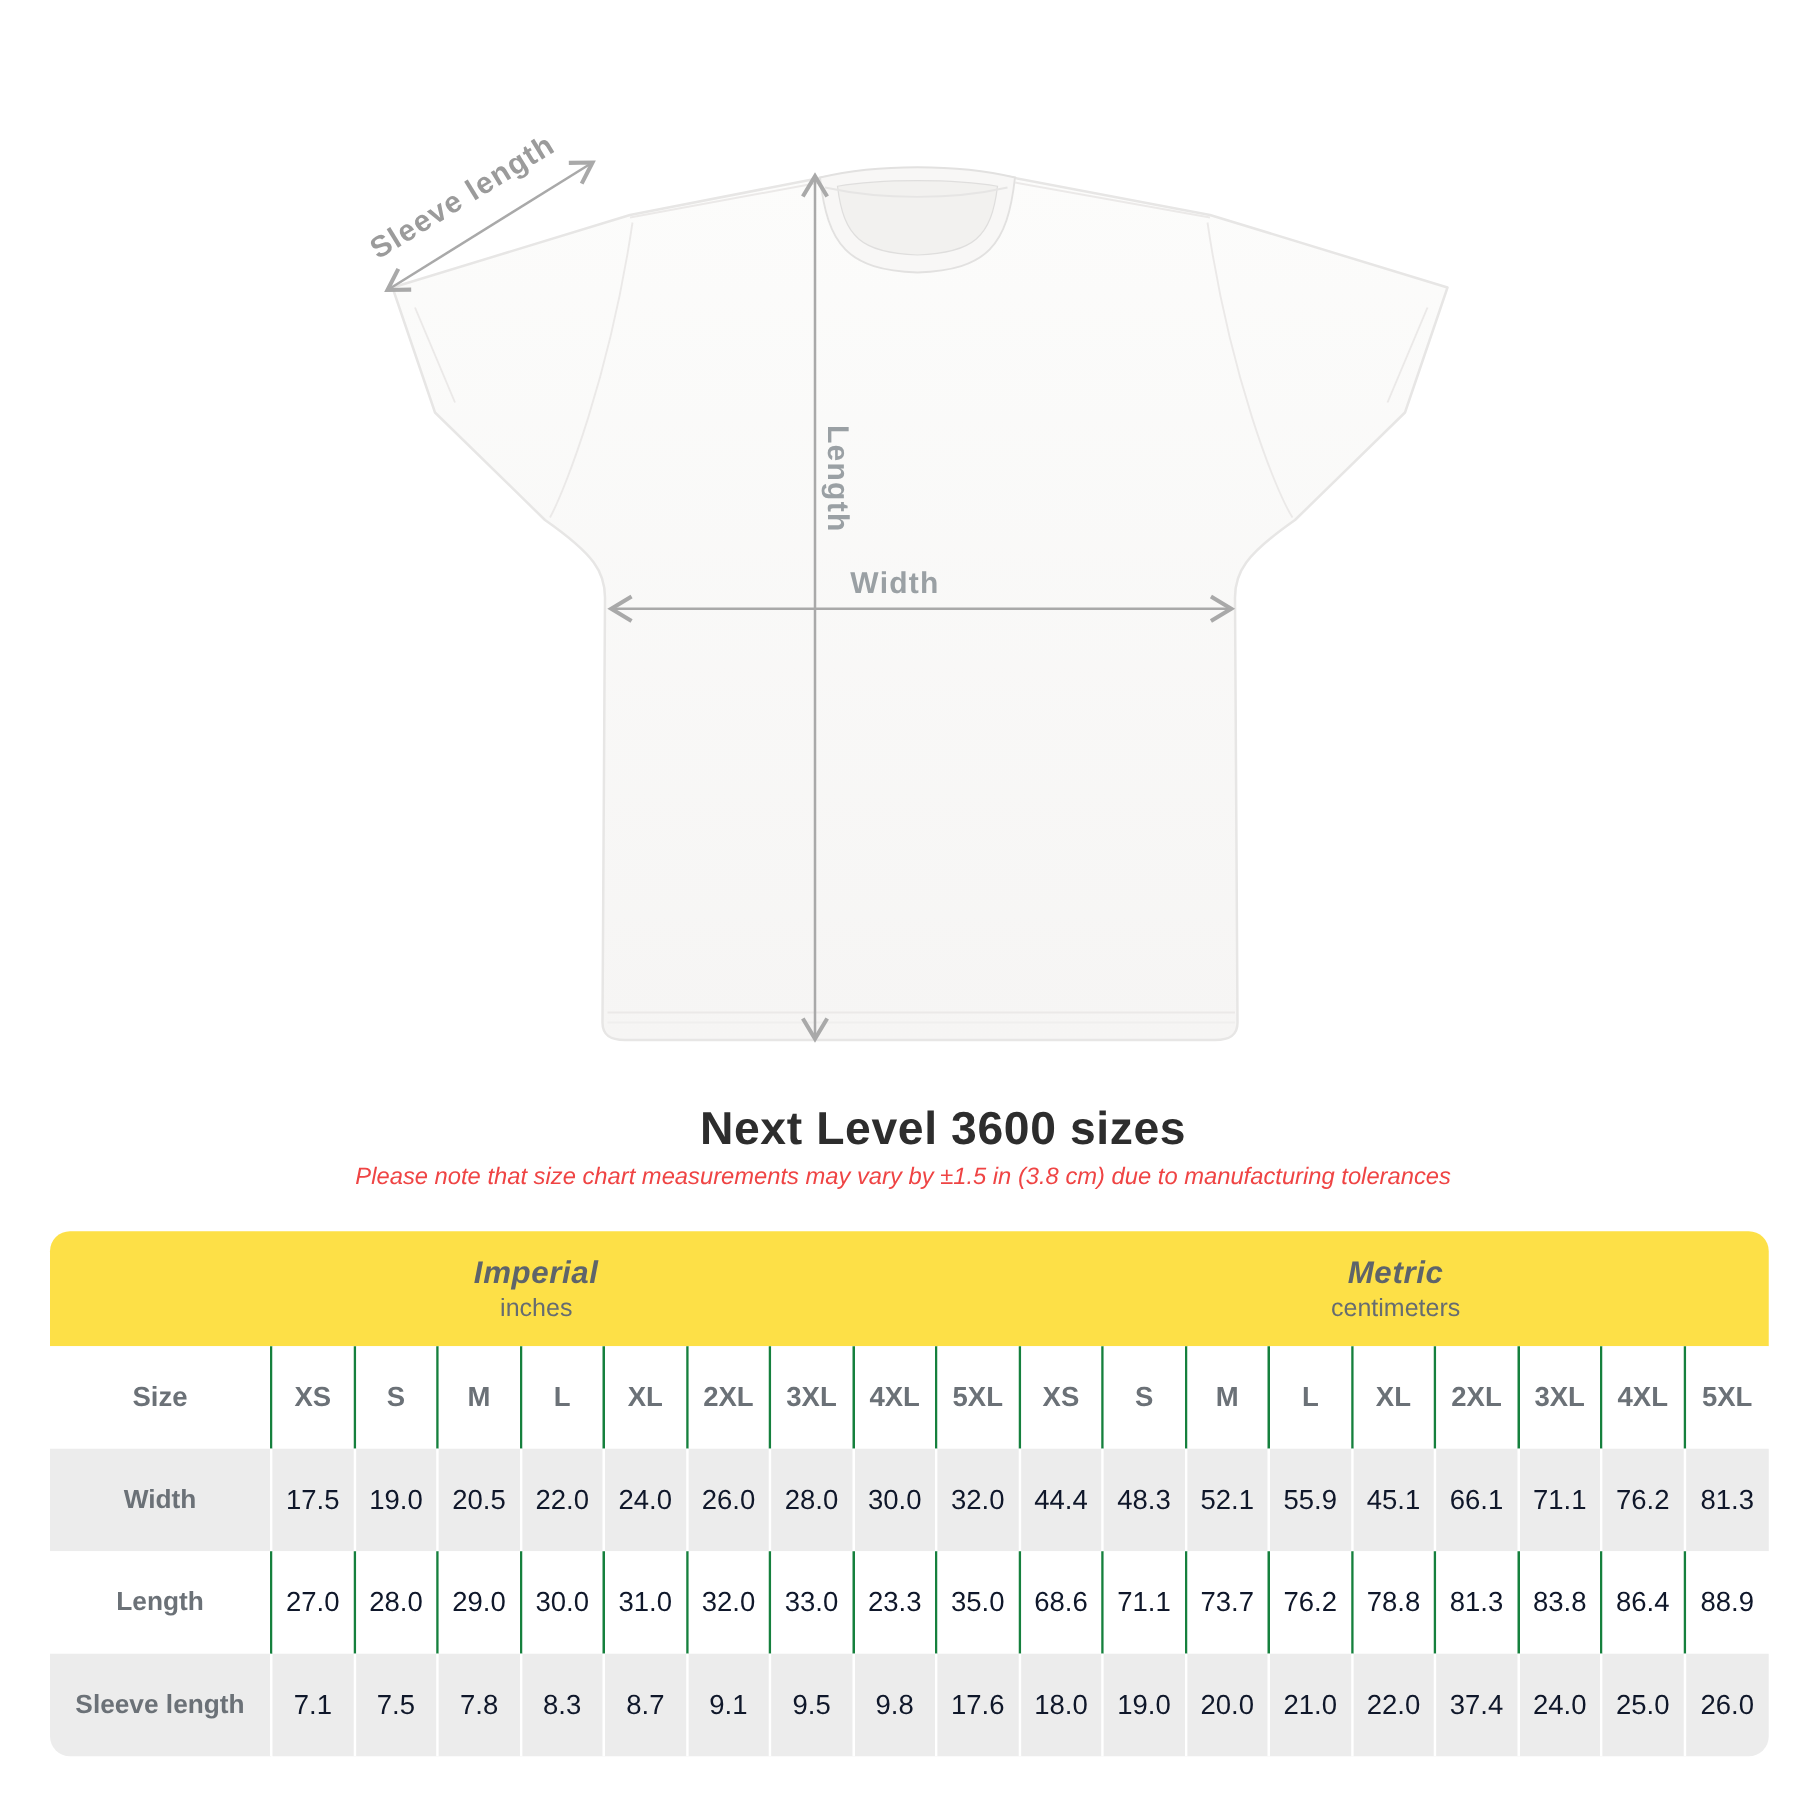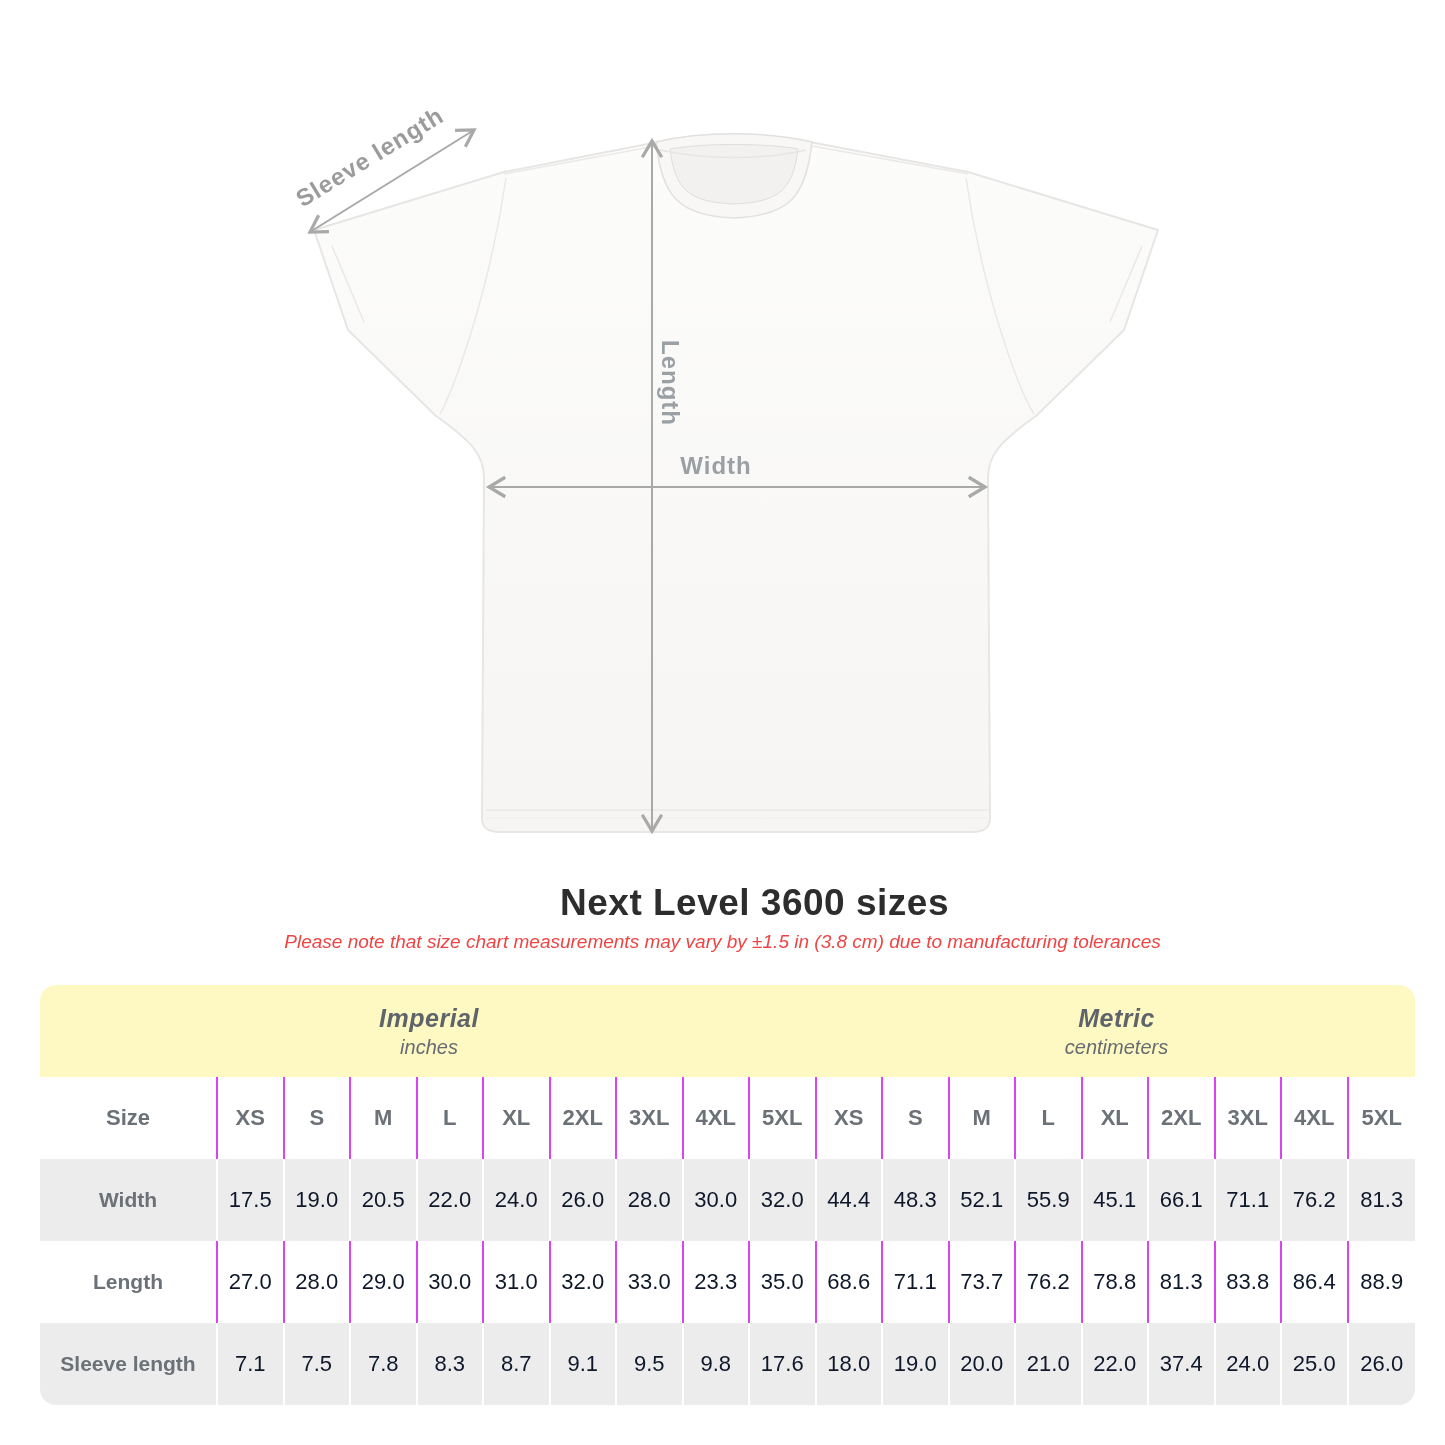--- a/index.html
+++ b/index.html
@@ -12,30 +12,30 @@
   .dlabel{font-family:"Liberation Sans",sans-serif;font-size:24px;font-weight:bold;
           fill:#9aa0a4;letter-spacing:1px;}
   .dlabel.sleeve{fill:#9b9b9b;}
   
   .title{position:absolute;top:882px;left:0;width:100%;text-align:center;
          font-size:37px;font-weight:bold;color:#2d2d2d;letter-spacing:.5px;padding-left:32px;}
   .subtitle{position:absolute;top:931px;left:0;width:100%;text-align:center;
             font-size:19px;font-style:italic;color:#ef4444;}
   
   .size-table{position:absolute;left:40px;top:985px;width:1375px;}
-  .unit-header{display:flex;height:92px;background:#fef9c3;
+  .unit-header{display:flex;height:92px;background:#fde047;
                border-radius:16px 16px 0 0;color:#5e646a;}
   .unit{display:flex;flex-direction:column;align-items:center;justify-content:center;}
   .unit.left{width:778px;}
   .unit.right{flex:1;align-items:center;}
   .unit-title{font-size:25px;font-weight:bold;font-style:italic;letter-spacing:.5px;}
-  .unit-sub{font-size:20px;font-style:italic;margin-top:3px;color:#666c71;}
+  .unit-sub{font-size:20px;margin-top:3px;color:#666c71;}
   .trow{display:grid;grid-template-columns:178px repeat(18,1fr);height:82px;}
   .cell{display:flex;align-items:center;justify-content:center;}
-  .row-white .cell{background:#ffffff;border-right:2px solid #d946ef;}
+  .row-white .cell{background:#ffffff;border-right:2px solid #15803d;}
   .row-gray  .cell{background:#ececec;border-right:2px solid #ffffff;}
   .trow .cell:last-child{border-right:none;}
   .trow:last-child .cell:first-child{border-bottom-left-radius:16px;}
   .trow:last-child .cell:last-child{border-bottom-right-radius:16px;}
   .size-head{font-weight:bold;font-size:22px;color:#6b7177;}
   .label-cell{font-weight:bold;font-size:21px;color:#6b7177;}
   .val{font-size:22px;color:#0f172a;}
 </style>
 </head>
 <body>

